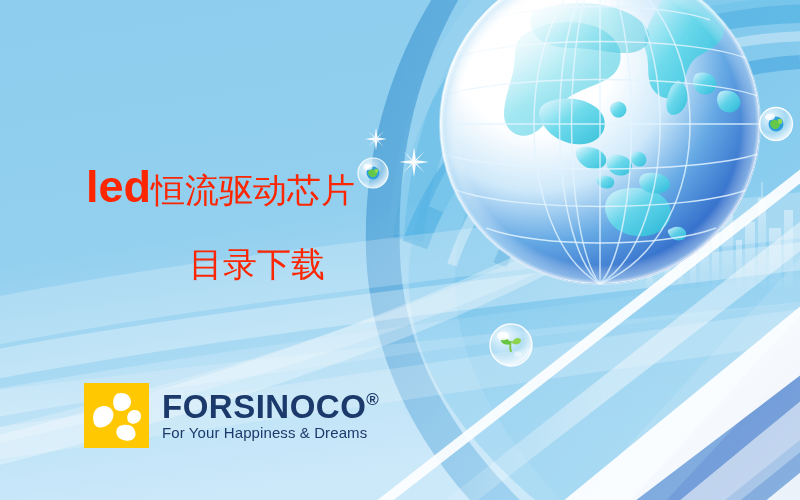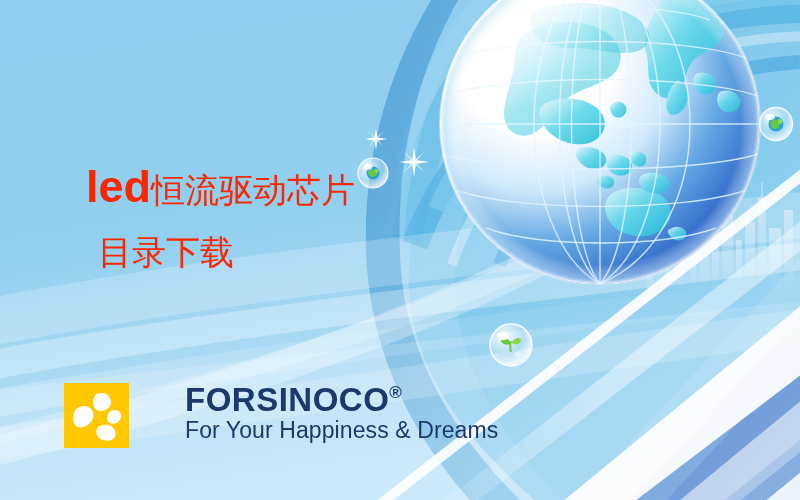--- a/index.html
+++ b/index.html
@@ -60,34 +60,34 @@
     letter-spacing: 0px;
   }
   #headline .line1 .latin {
     font-family: "Liberation Sans", "DejaVu Sans", sans-serif;
     font-weight: 700;
     font-size: 45px;
   }
   #headline .line2 {
     font-family: "DejaVu Serif", "Liberation Serif", serif;
     font-size: 34px;
-    margin-top: 26px;
+    margin-top: 38px;
     padding-left: 12px;
     white-space: nowrap;
+    text-align: center;
   }
 
   
   #logo {
     position: absolute;
-    left: 64px;
+    left: 84px;
     top: 383px;
     display: flex;
-    align-items: flex-start;
+    align-items: center;
     z-index: 9;
-    gap: 43px;
   }
   #logo-mark {
     width: 65px;
     height: 65px;
     background: #ffc800;
     flex: 0 0 auto;
   }
   #logo-mark svg { display: block; }
   #logo-text {
     margin-left: 13px;
@@ -105,21 +105,21 @@
     white-space: nowrap;
   }
   #logo-wordmark .reg {
     font-size: 17px;
     vertical-align: top;
     position: relative;
     top: 1px;
   }
   #logo-tagline {
     font-family: "Liberation Sans", "DejaVu Sans", sans-serif;
-    font-size: 23px;
+    font-size: 15px;
     color: #1b3a6b;
     letter-spacing: 0.1px;
     line-height: 1.1;
     margin-top: 1px;
     white-space: nowrap;
   }
 </style>
 </head>
 <body>
 

